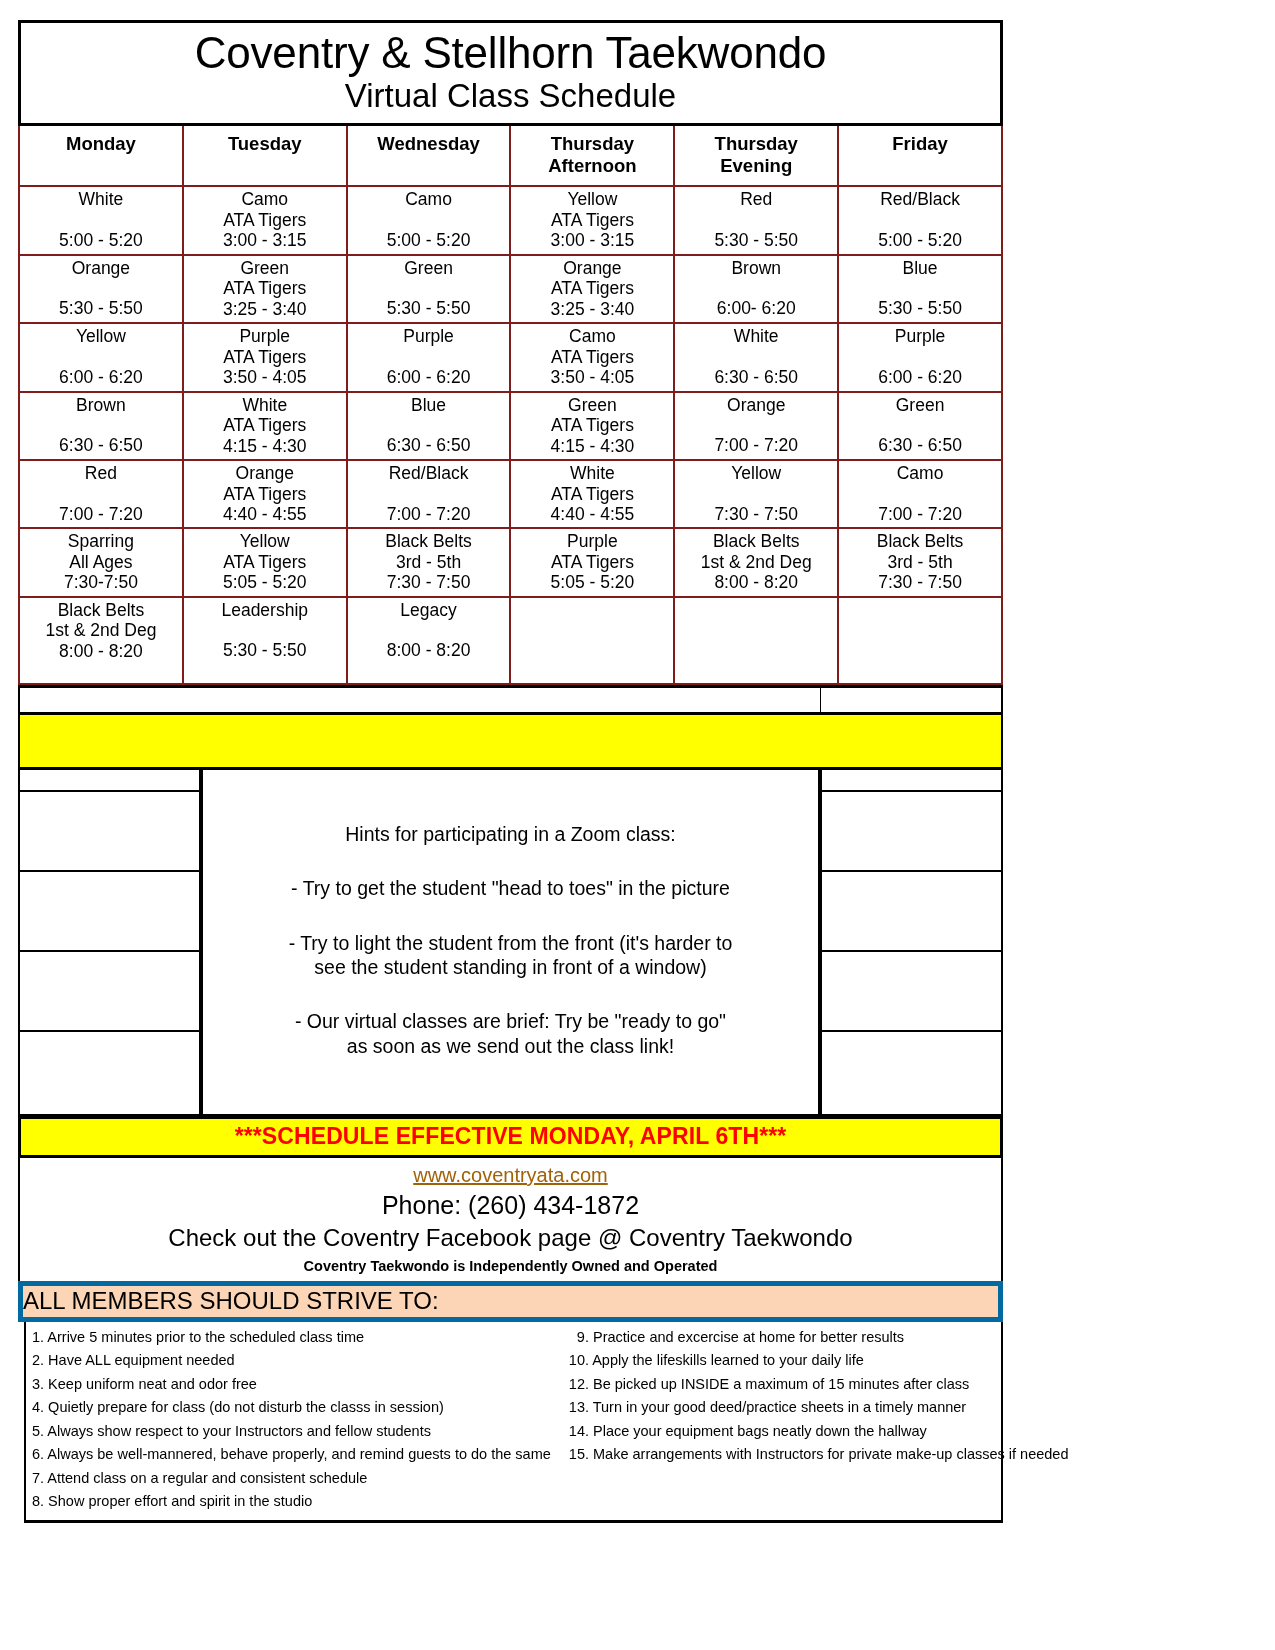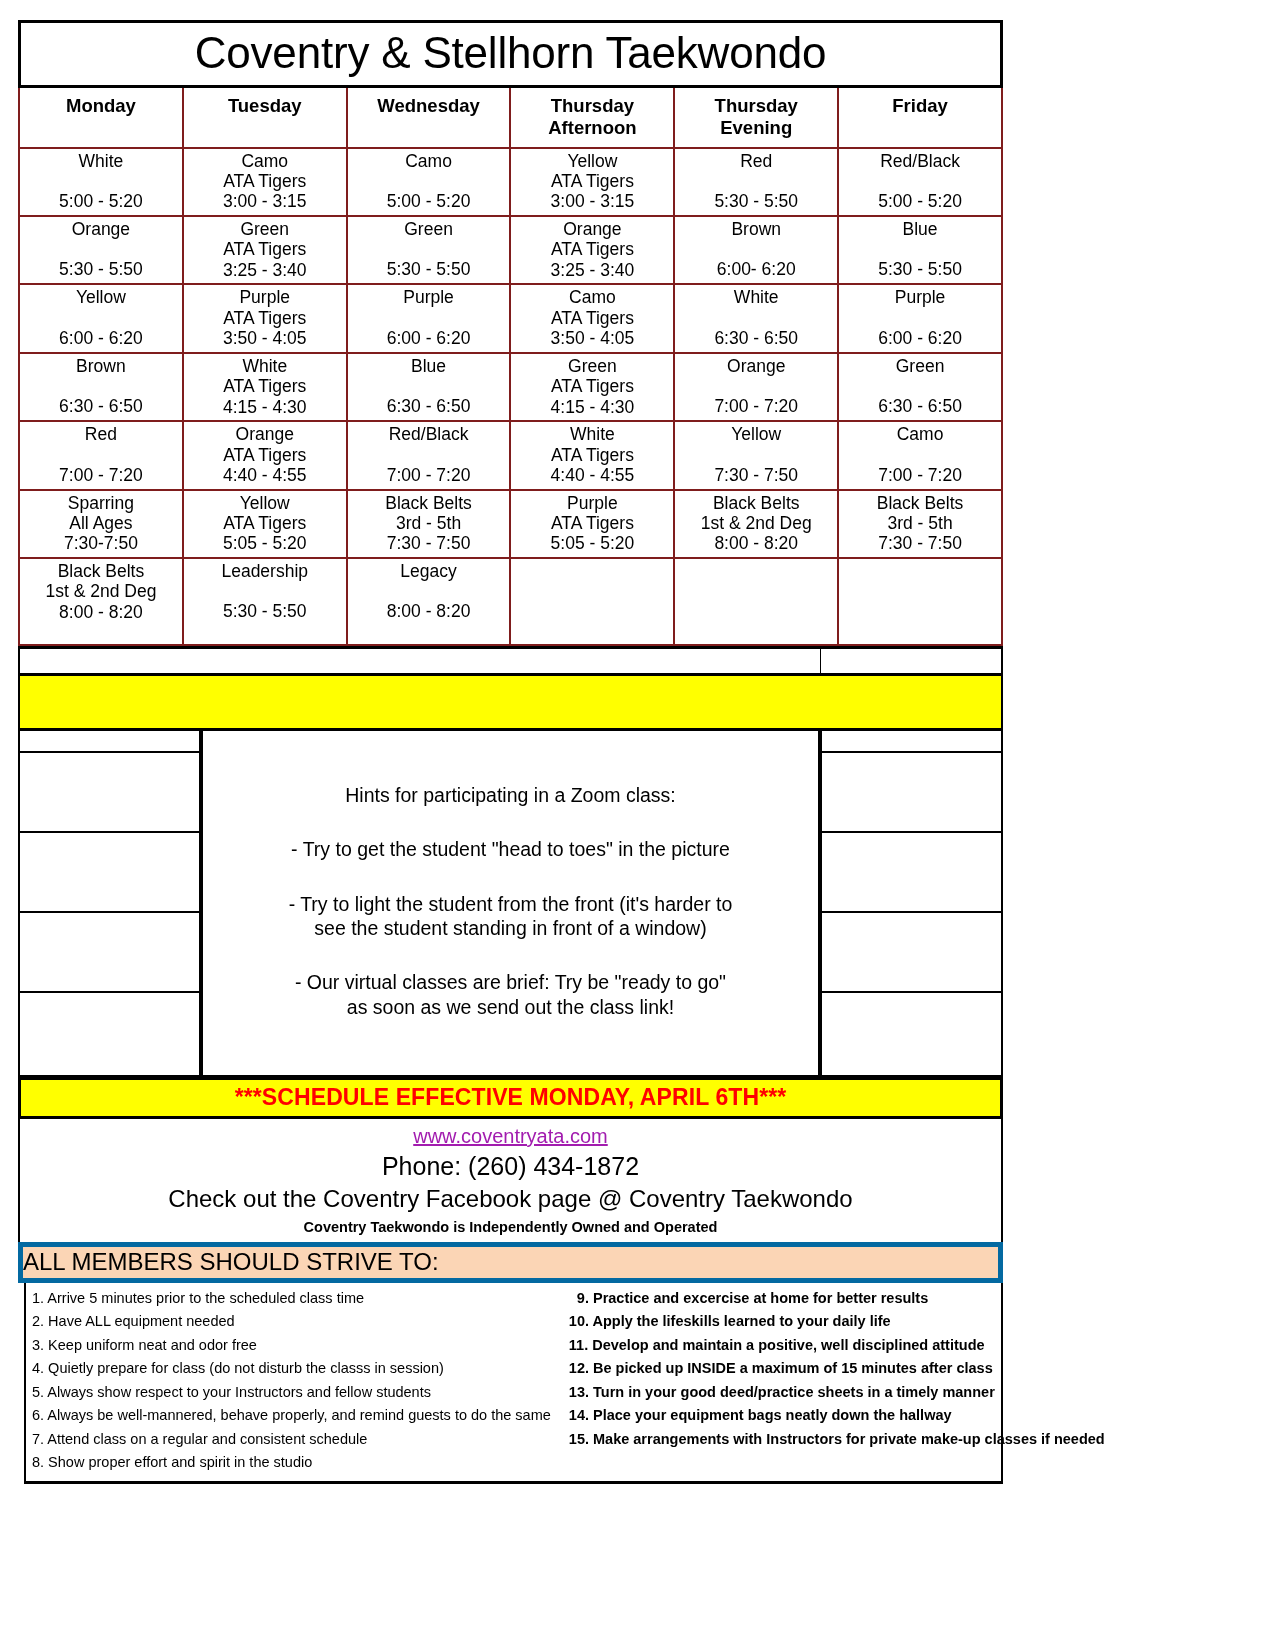--- a/index.html
+++ b/index.html
@@ -128,21 +128,21 @@
   }
 
   
   .contact-box {
     border-left: 2px solid #000;
     border-right: 2px solid #000;
     text-align: center;
     padding: 4px 0 3px 0;
   }
   .contact-url {
-    color: #a21caf;
+    color: #a16207;
     text-decoration: underline;
     font-size: 20px;
     line-height: 1.35;
     display: block;
   }
   .contact-phone { font-size: 25px; line-height: 1.3; }
   .contact-email { font-size: 17px; line-height: 1.45; }
   .contact-fb { font-size: 24px; line-height: 1.45; }
   .contact-owned { font-size: 14.5px; font-weight: bold; line-height: 1.5; }
 
@@ -162,34 +162,35 @@
     border-right: 2px solid #000;
     border-bottom: 3px solid #000;
     padding: 4px 0 6px 0;
     margin-left: 6px;
   }
   .rules-col {
     flex: 1 1 50%;
     padding: 0 4px 0 6px;
     box-sizing: border-box;
   }
-  .rules-col.right { padding-left: 14px; font-weight: bold; }
+  .rules-col.right { padding-left: 14px; }
   .rule-item {
     font-size: 14.5px;
     line-height: 1.62;
     white-space: pre;
   }
 </style>
 </head>
 <body>
 
 <div id="page">
 
   <div class="title-box">
     <div class="title-main">Coventry &amp; Stellhorn Taekwondo</div>
+    <div class="title-sub">Virtual Class Schedule</div>
   </div>
 
   <table class="sched">
     <thead>
       <tr>
         <th>Monday</th>
         <th>Tuesday</th>
         <th>Wednesday</th>
         <th>Thursday Afternoon</th>
         <th>Thursday Evening</th>
@@ -466,21 +467,20 @@
         <div class="rule-item">3. Keep uniform neat and odor free</div>
         <div class="rule-item">4. Quietly prepare for class (do not disturb the classs in session)</div>
         <div class="rule-item">5. Always show respect to your Instructors and fellow students</div>
         <div class="rule-item">6. Always be well-mannered, behave properly, and remind guests to do the same</div>
         <div class="rule-item">7. Attend class on a regular and consistent schedule</div>
         <div class="rule-item">8. Show proper effort and spirit in the studio</div>
       </div>
     <div class="rules-col right" id="rules-right">
         <div class="rule-item">  9. Practice and excercise at home for better results</div>
         <div class="rule-item">10. Apply the lifeskills learned to your daily life</div>
-        <div class="rule-item">11. Develop and maintain a positive, well disciplined attitude</div>
         <div class="rule-item">12. Be picked up INSIDE a maximum of 15 minutes after class</div>
         <div class="rule-item">13. Turn in your good deed/practice sheets in a timely manner</div>
         <div class="rule-item">14. Place your equipment bags neatly down the hallway</div>
         <div class="rule-item">15. Make arrangements with Instructors for private make-up classes if needed</div>
       </div>
   </div>
 
 </div>
 
 </body></html>

